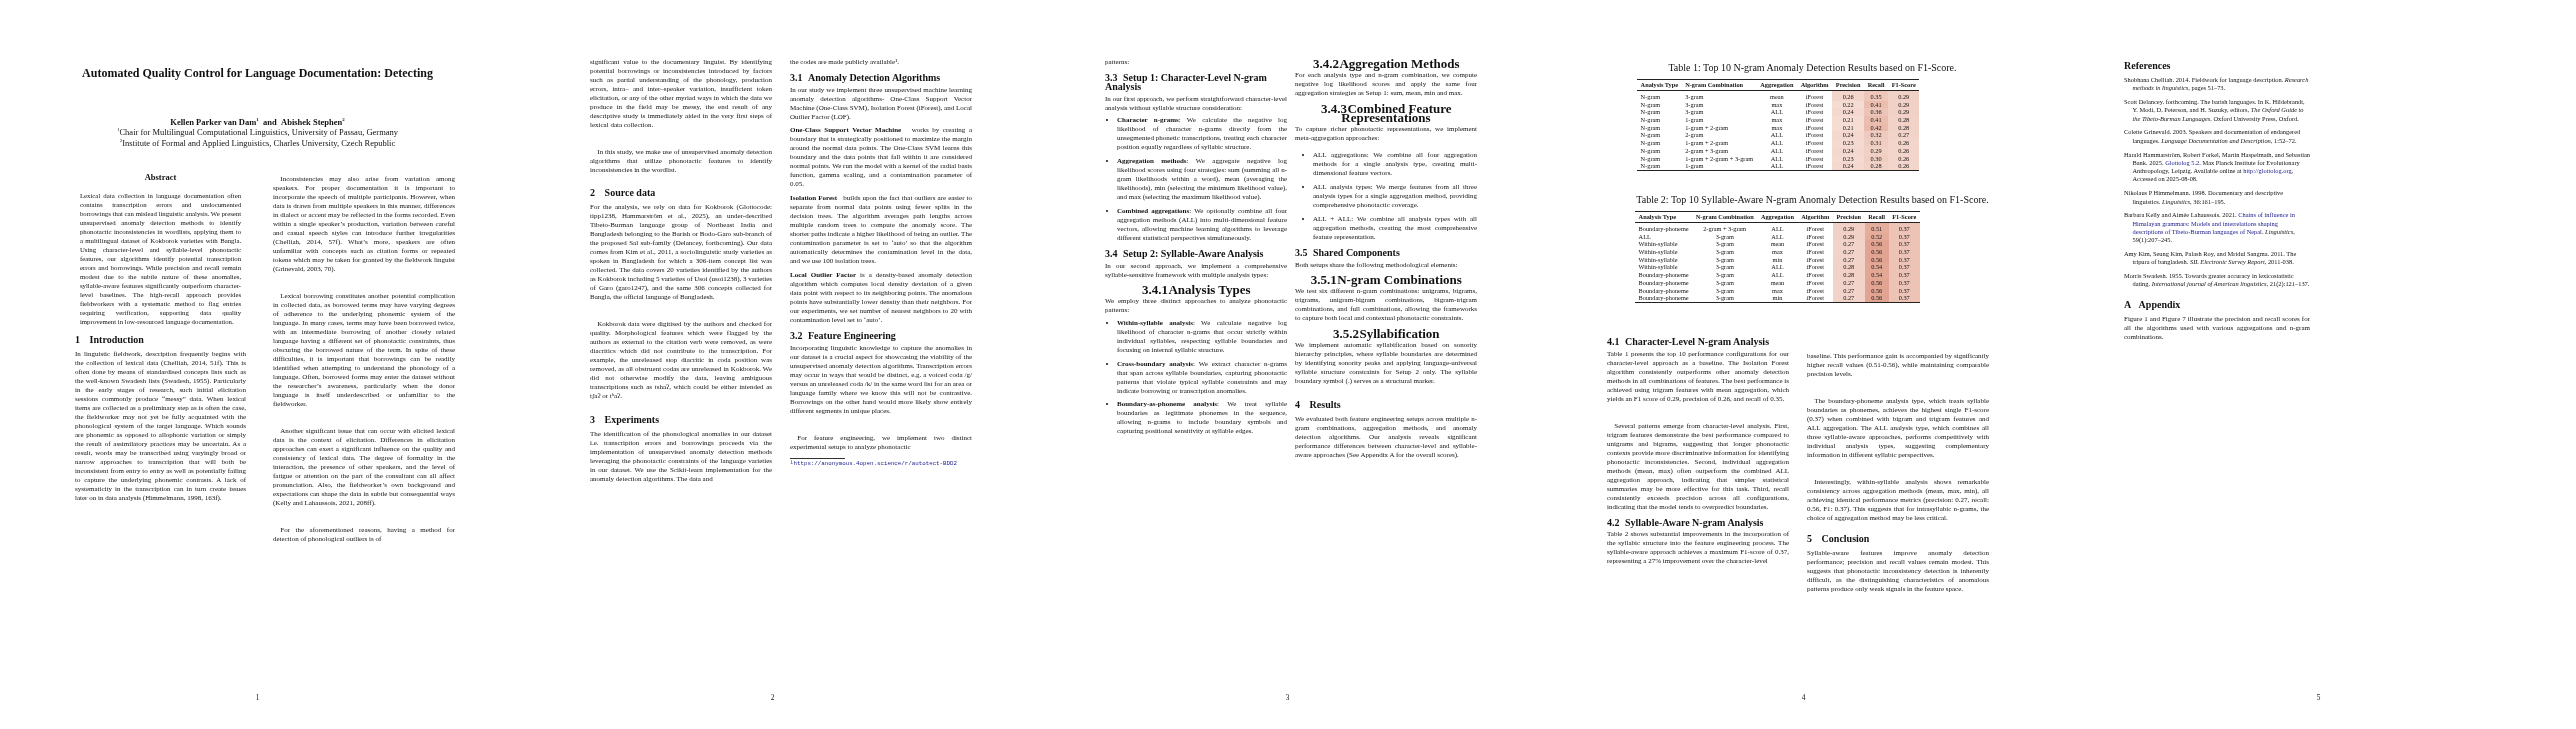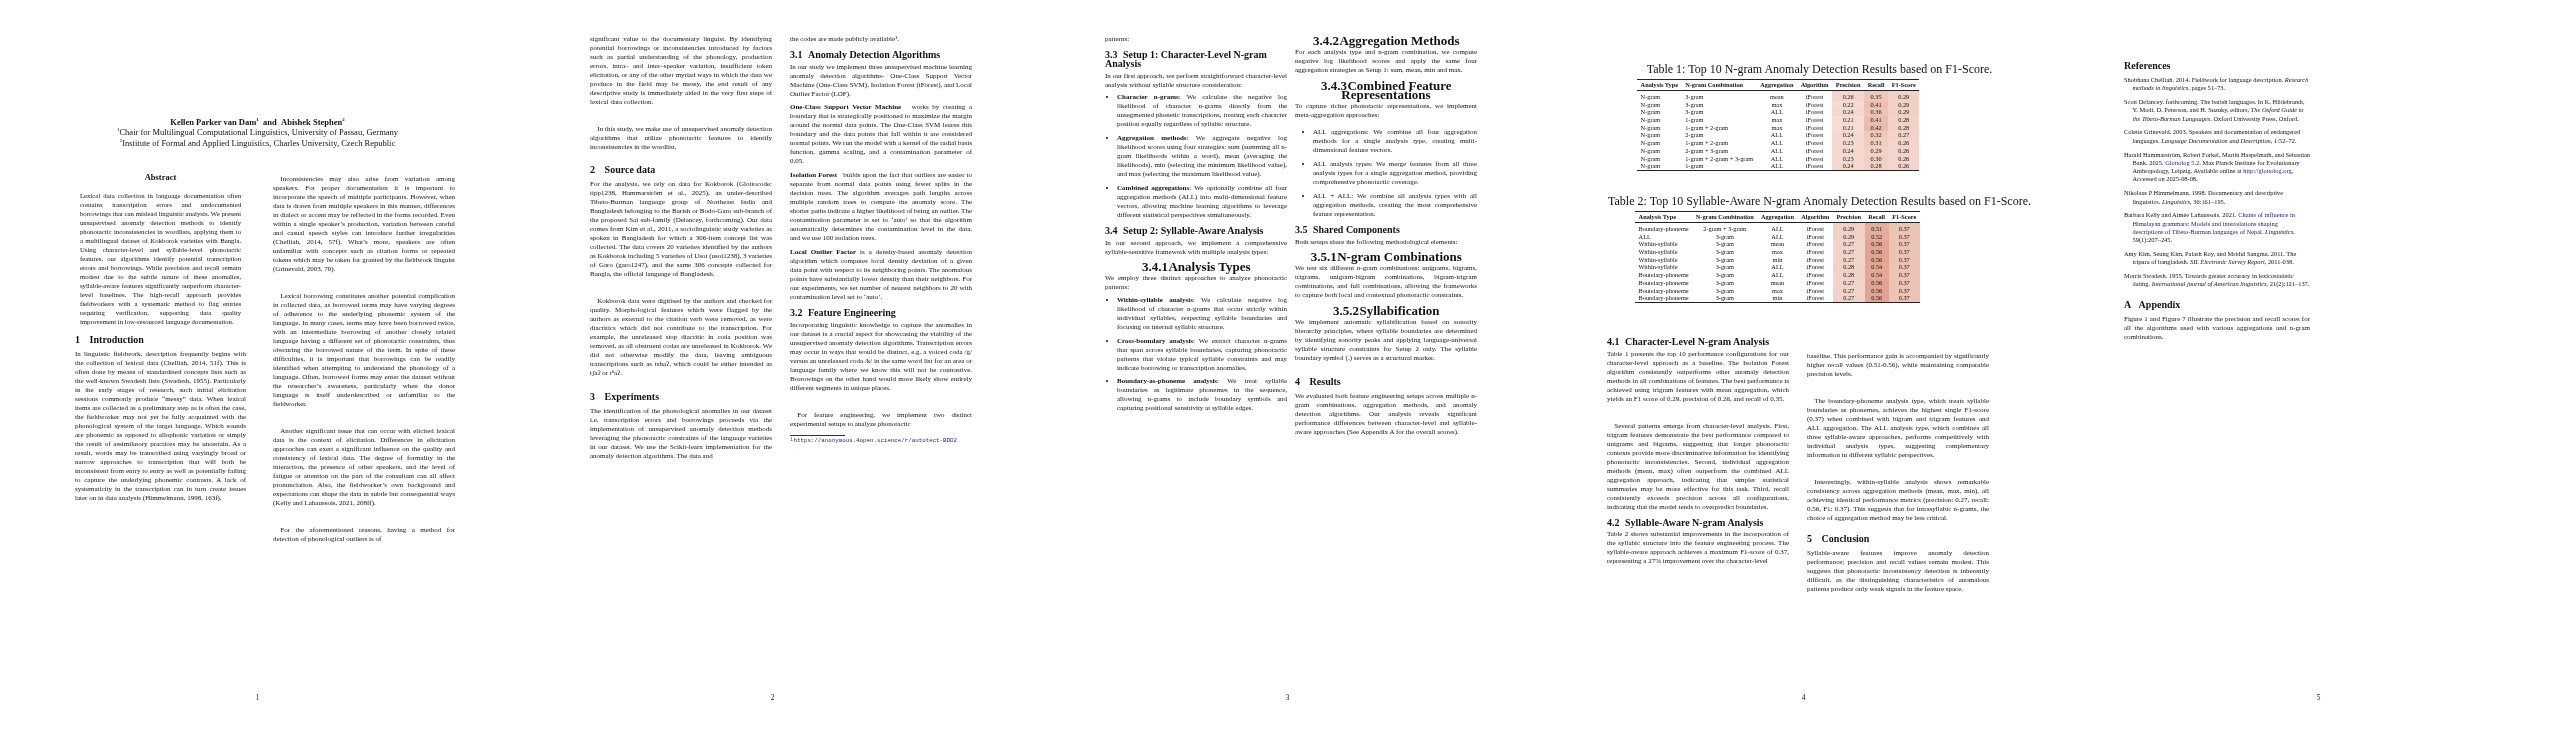--- a/index.html
+++ b/index.html
@@ -1,18 +1,18 @@
 <!DOCTYPE html>
 <html style="font-size:9.7px"><head>
 <meta charset="utf-8">
 <style>
   html,body{margin:0;padding:0;background:#ffffff;}
   body{width:2576px;height:729px;overflow:hidden;position:relative;font-family:"Liberation Serif","DejaVu Serif",serif;color:#111;}
   .page{position:absolute;top:0;width:515px;height:729px;background:#fff;overflow:hidden;}
-  .col{position:absolute;top:35px;width:182px;font-size:7px;line-height:9px;text-align:justify;hyphens:auto;}
+  .col{position:absolute;top:58px;width:182px;font-size:7px;line-height:9px;text-align:justify;hyphens:auto;}
   .col p{margin:0 0 0 0;text-indent:7.3px;}
   .col p.noindent{text-indent:0;}
   .col p+p{margin-top:18px;}
   .title{position:absolute;top:66px;left:0;width:515px;text-align:center;font-weight:bold;font-size:12px;line-height:14.6px;}
   .authors{position:absolute;top:117px;left:0;width:515px;text-align:center;font-size:8.5px;line-height:10.3px;}
   .authors .names{font-weight:bold;}
   sup{font-size:4.9px;line-height:0;}
   .abs-head{font-weight:bold;font-size:8.5px;text-align:center;margin:0 0 8.5px 0;}
   .abstract{font-size:6.8px;line-height:9px;padding:0 4.9px;}
   h2{font-size:10px;font-weight:bold;margin:9.7px 0 6px 0;text-align:left;}
@@ -21,36 +21,37 @@
   h3 .num{display:inline-block;width:18px;}
   h4{font-size:13px;font-weight:bold;margin:5.5px 0 3px 0;text-align:center;}
   h4 .num{display:inline-block;width:27px;}
   .para-head{font-weight:bold;}
   .cite{color:#1a1a8c;}
   ul.bul{margin:3.6px 0 4.9px 0;padding-left:12px;}
   ul.bul li{margin-bottom:4.9px;}
   .pagenum{position:absolute;top:693px;left:0;width:515px;text-align:center;font-size:7.3px;}
   .footnote-rule{width:55px;border-top:0.6px solid #333;margin:6px 0 1.8px 0;}
   .footnote{font-size:5.8px;line-height:6.7px;color:#1a1a8c;font-family:"Liberation Mono","DejaVu Sans Mono",monospace;}
-  .table-cap{position:absolute;left:16px;width:515px;text-align:center;font-size:12px;}
+  .table-cap{position:absolute;left:9px;width:515px;text-align:center;font-size:10px;}
   table.res{position:absolute;border-collapse:collapse;font-size:6.3px;line-height:7.7px;}
   table.res th{font-weight:bold;padding:1.2px 3.6px;text-align:left;white-space:nowrap;}
   table.res td{padding:0 3.6px;white-space:nowrap;}
   table.res thead tr{border-top:1.2px solid #222;border-bottom:0.6px solid #222;}
   table.res tbody tr:last-child{border-bottom:1.2px solid #222;}
   table.res tbody tr:first-child td{padding-top:1.8px;}
   table.res td.c,table.res th.c{text-align:center;}
   .refs .ref{font-size:6.4px;line-height:8.3px;padding-left:8.5px;text-indent:-8.5px;margin-bottom:5.5px;text-align:left;}
   .refs .ref i{font-style:italic;}
 </style>
 </head>
 <body>
 
 <div class="page" style="left:0;">
   <div class="title">
+    <div>Automated Quality Control for Language Documentation: Detecting</div>
   </div>
   <div class="authors">
     <div class="names"><span>Kellen Parker van Dam</span><sup>1</sup>&nbsp; <span>and</span> &nbsp;<span>Abishek Stephen</span><sup>2</sup></div>
     <div><sup>1</sup><span>Chair for Multilingual Computational Linguistics, University of Passau, Germany</span></div>
     <div><sup>2</sup><span>Institute of Formal and Applied Linguistics, Charles University, Czech Republic</span></div>
   </div>
 
   <div class="col" style="left:75px;top:173px;width:171px;">
     <div class="abs-head">Abstract</div>
     <div class="abstract">Lexical data collection in language documentation often contains transcription errors and undocumented borrowings that can mislead linguistic analysis. We present unsupervised anomaly detection methods to identify phonotactic inconsistencies in wordlists, applying them to a multilingual dataset of Kokborok varieties with Bangla. Using character-level and syllable-level phonotactic features, our algorithms identify potential transcription errors and borrowings. While precision and recall remain modest due to the subtle nature of these anomalies, syllable-aware features significantly outperform character-level baselines. The high-recall approach provides fieldworkers with a systematic method to flag entries requiring verification, supporting data quality improvement in low-resourced language documentation.</div>

